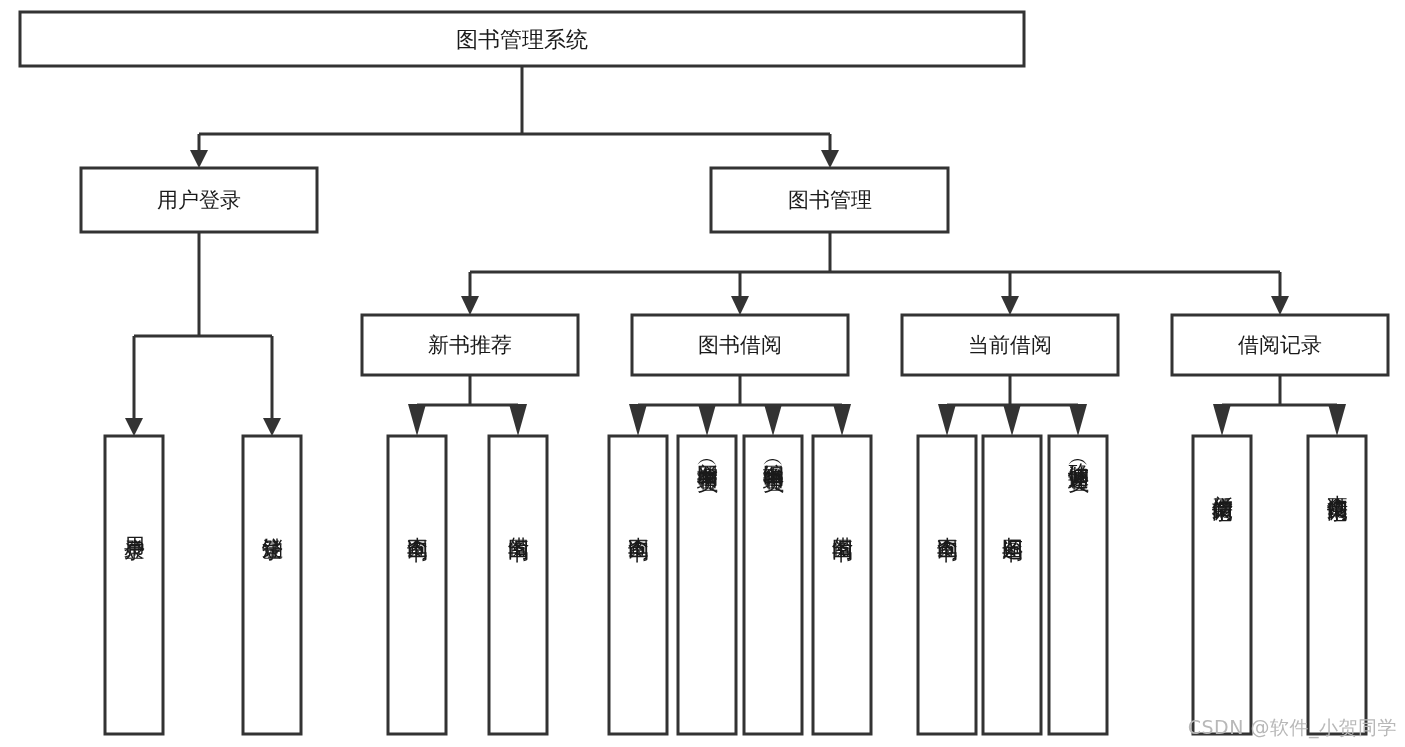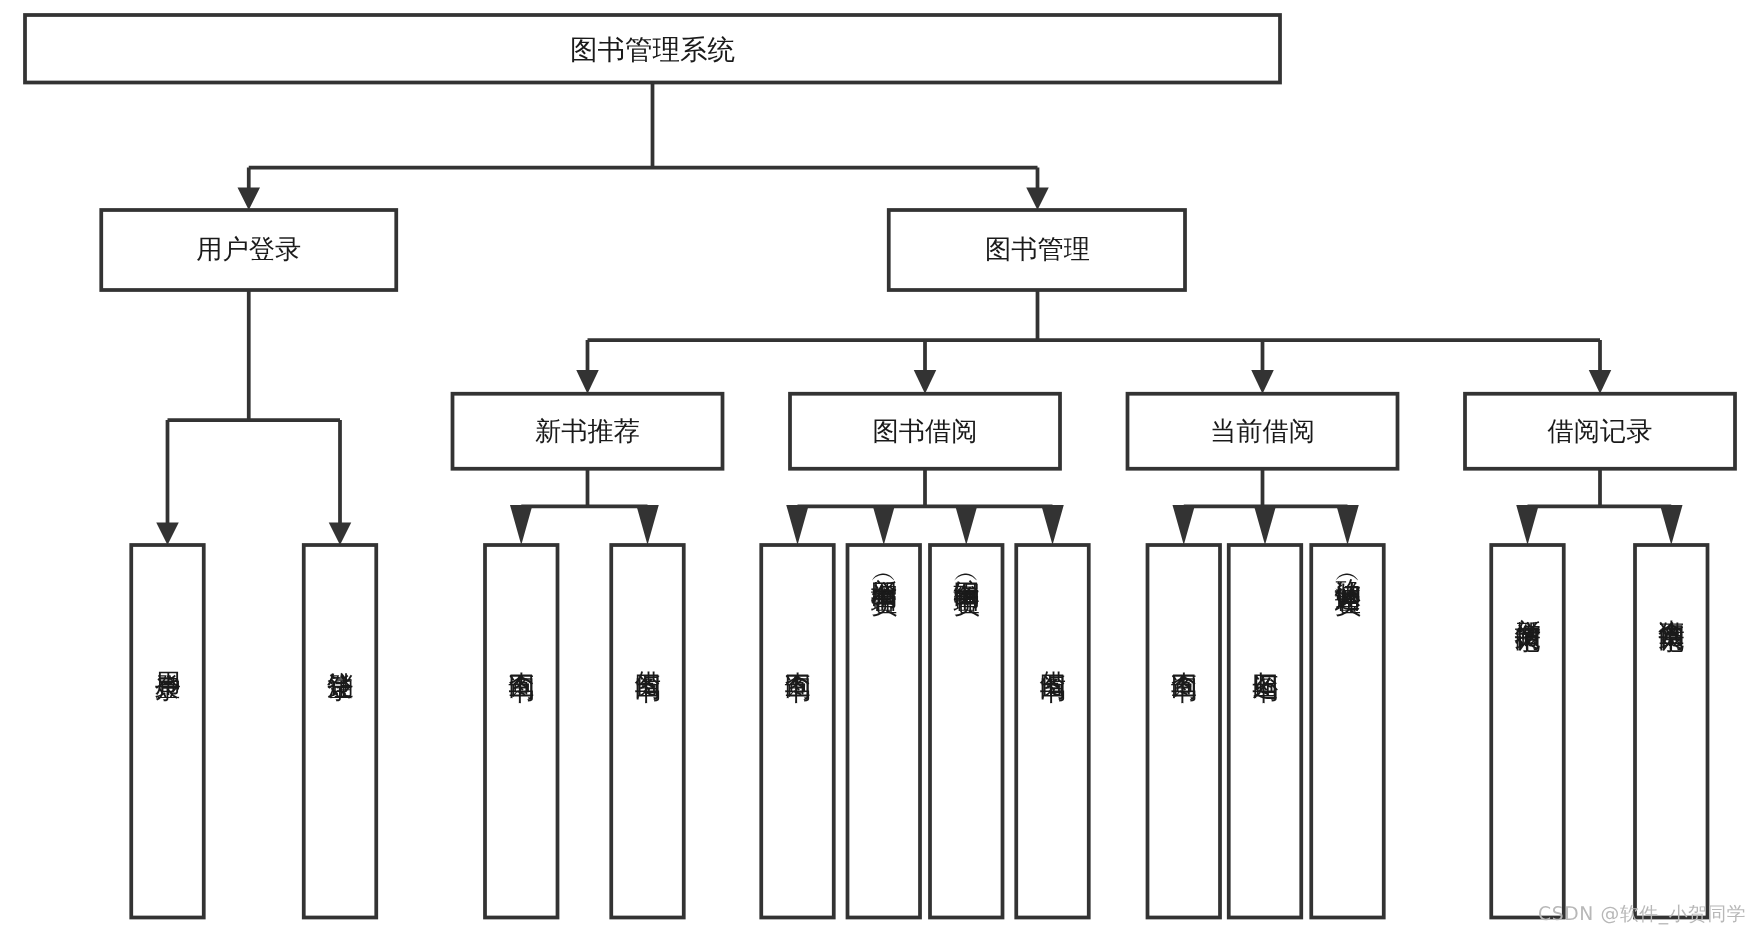--- a/index.html
+++ b/index.html
@@ -65,21 +65,21 @@
     color: #1a1a1a;
     line-height: 1.18;
     letter-spacing: 1.5px;
     white-space: nowrap;
   }
   .watermark {
     position: absolute;
     right: 8px;
     bottom: 6px;
     font-family: "DejaVu Sans", "Liberation Sans", sans-serif;
-    font-size: 15px;
+    font-size: 19px;
     color: #b8b8b8;
     letter-spacing: 0.5px;
     white-space: nowrap;
     text-align: right;
   }
 </style>
 </head>
 <body>
 
 <div id="diagram-root">

